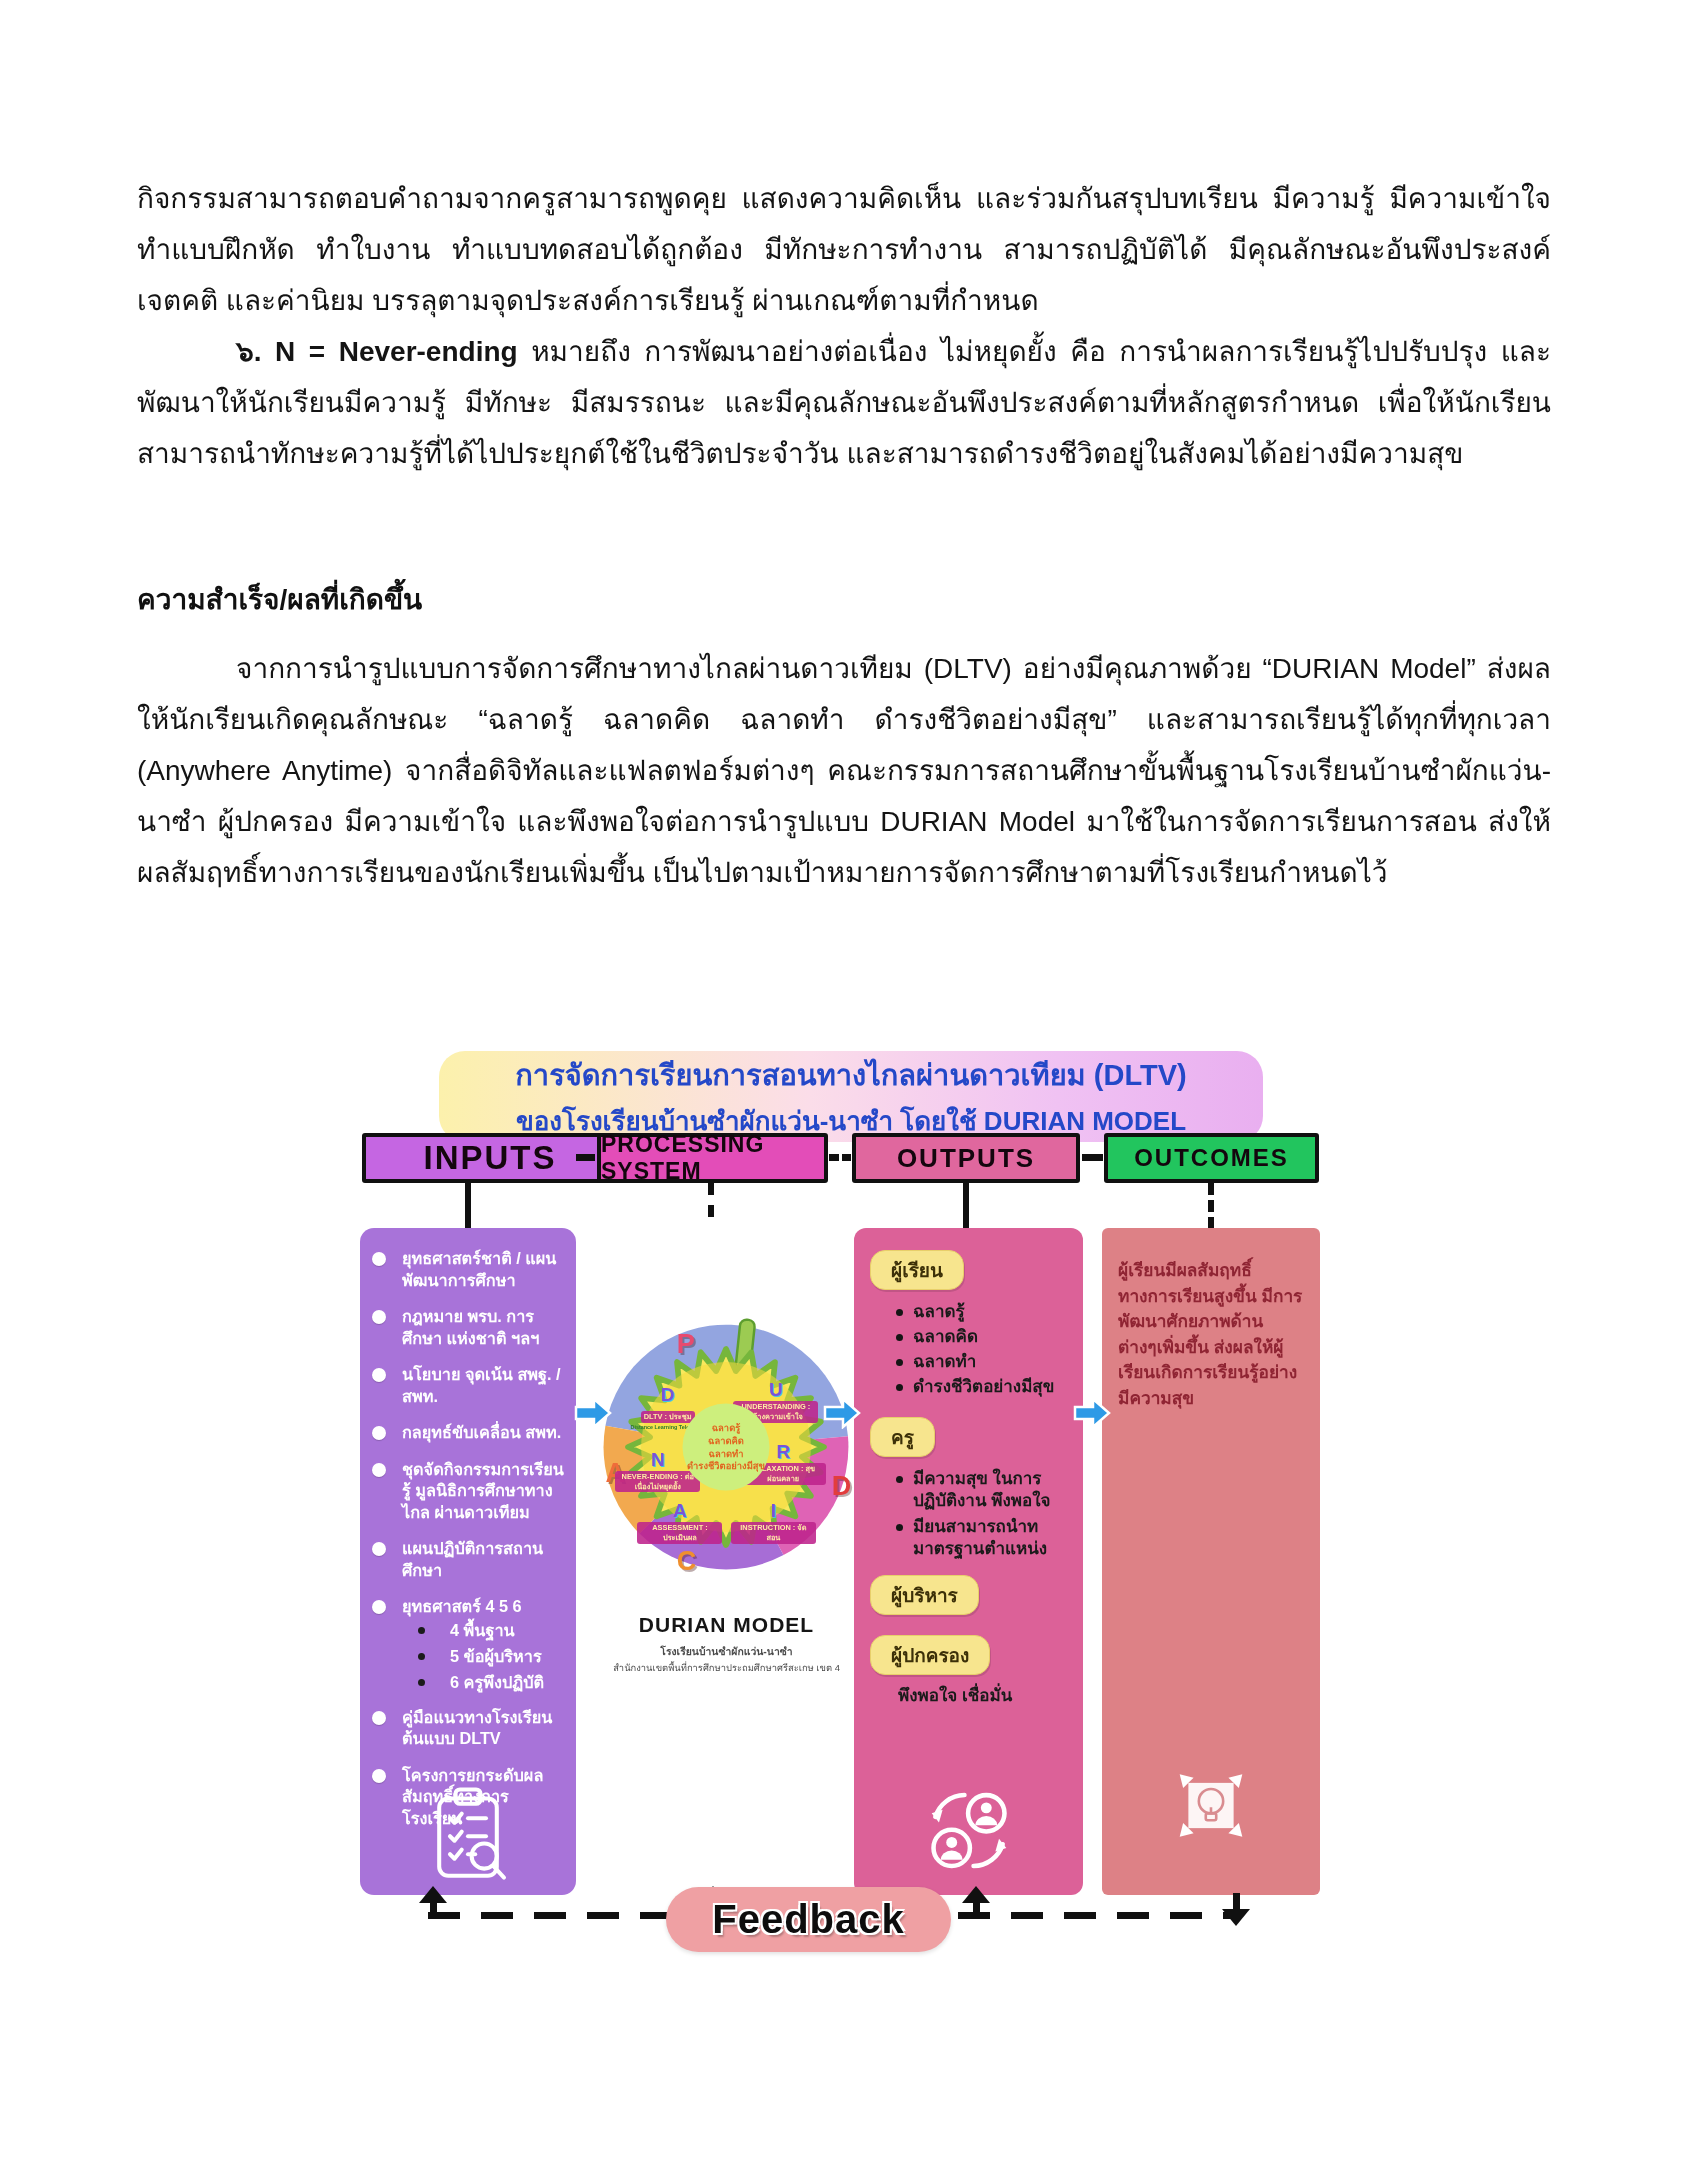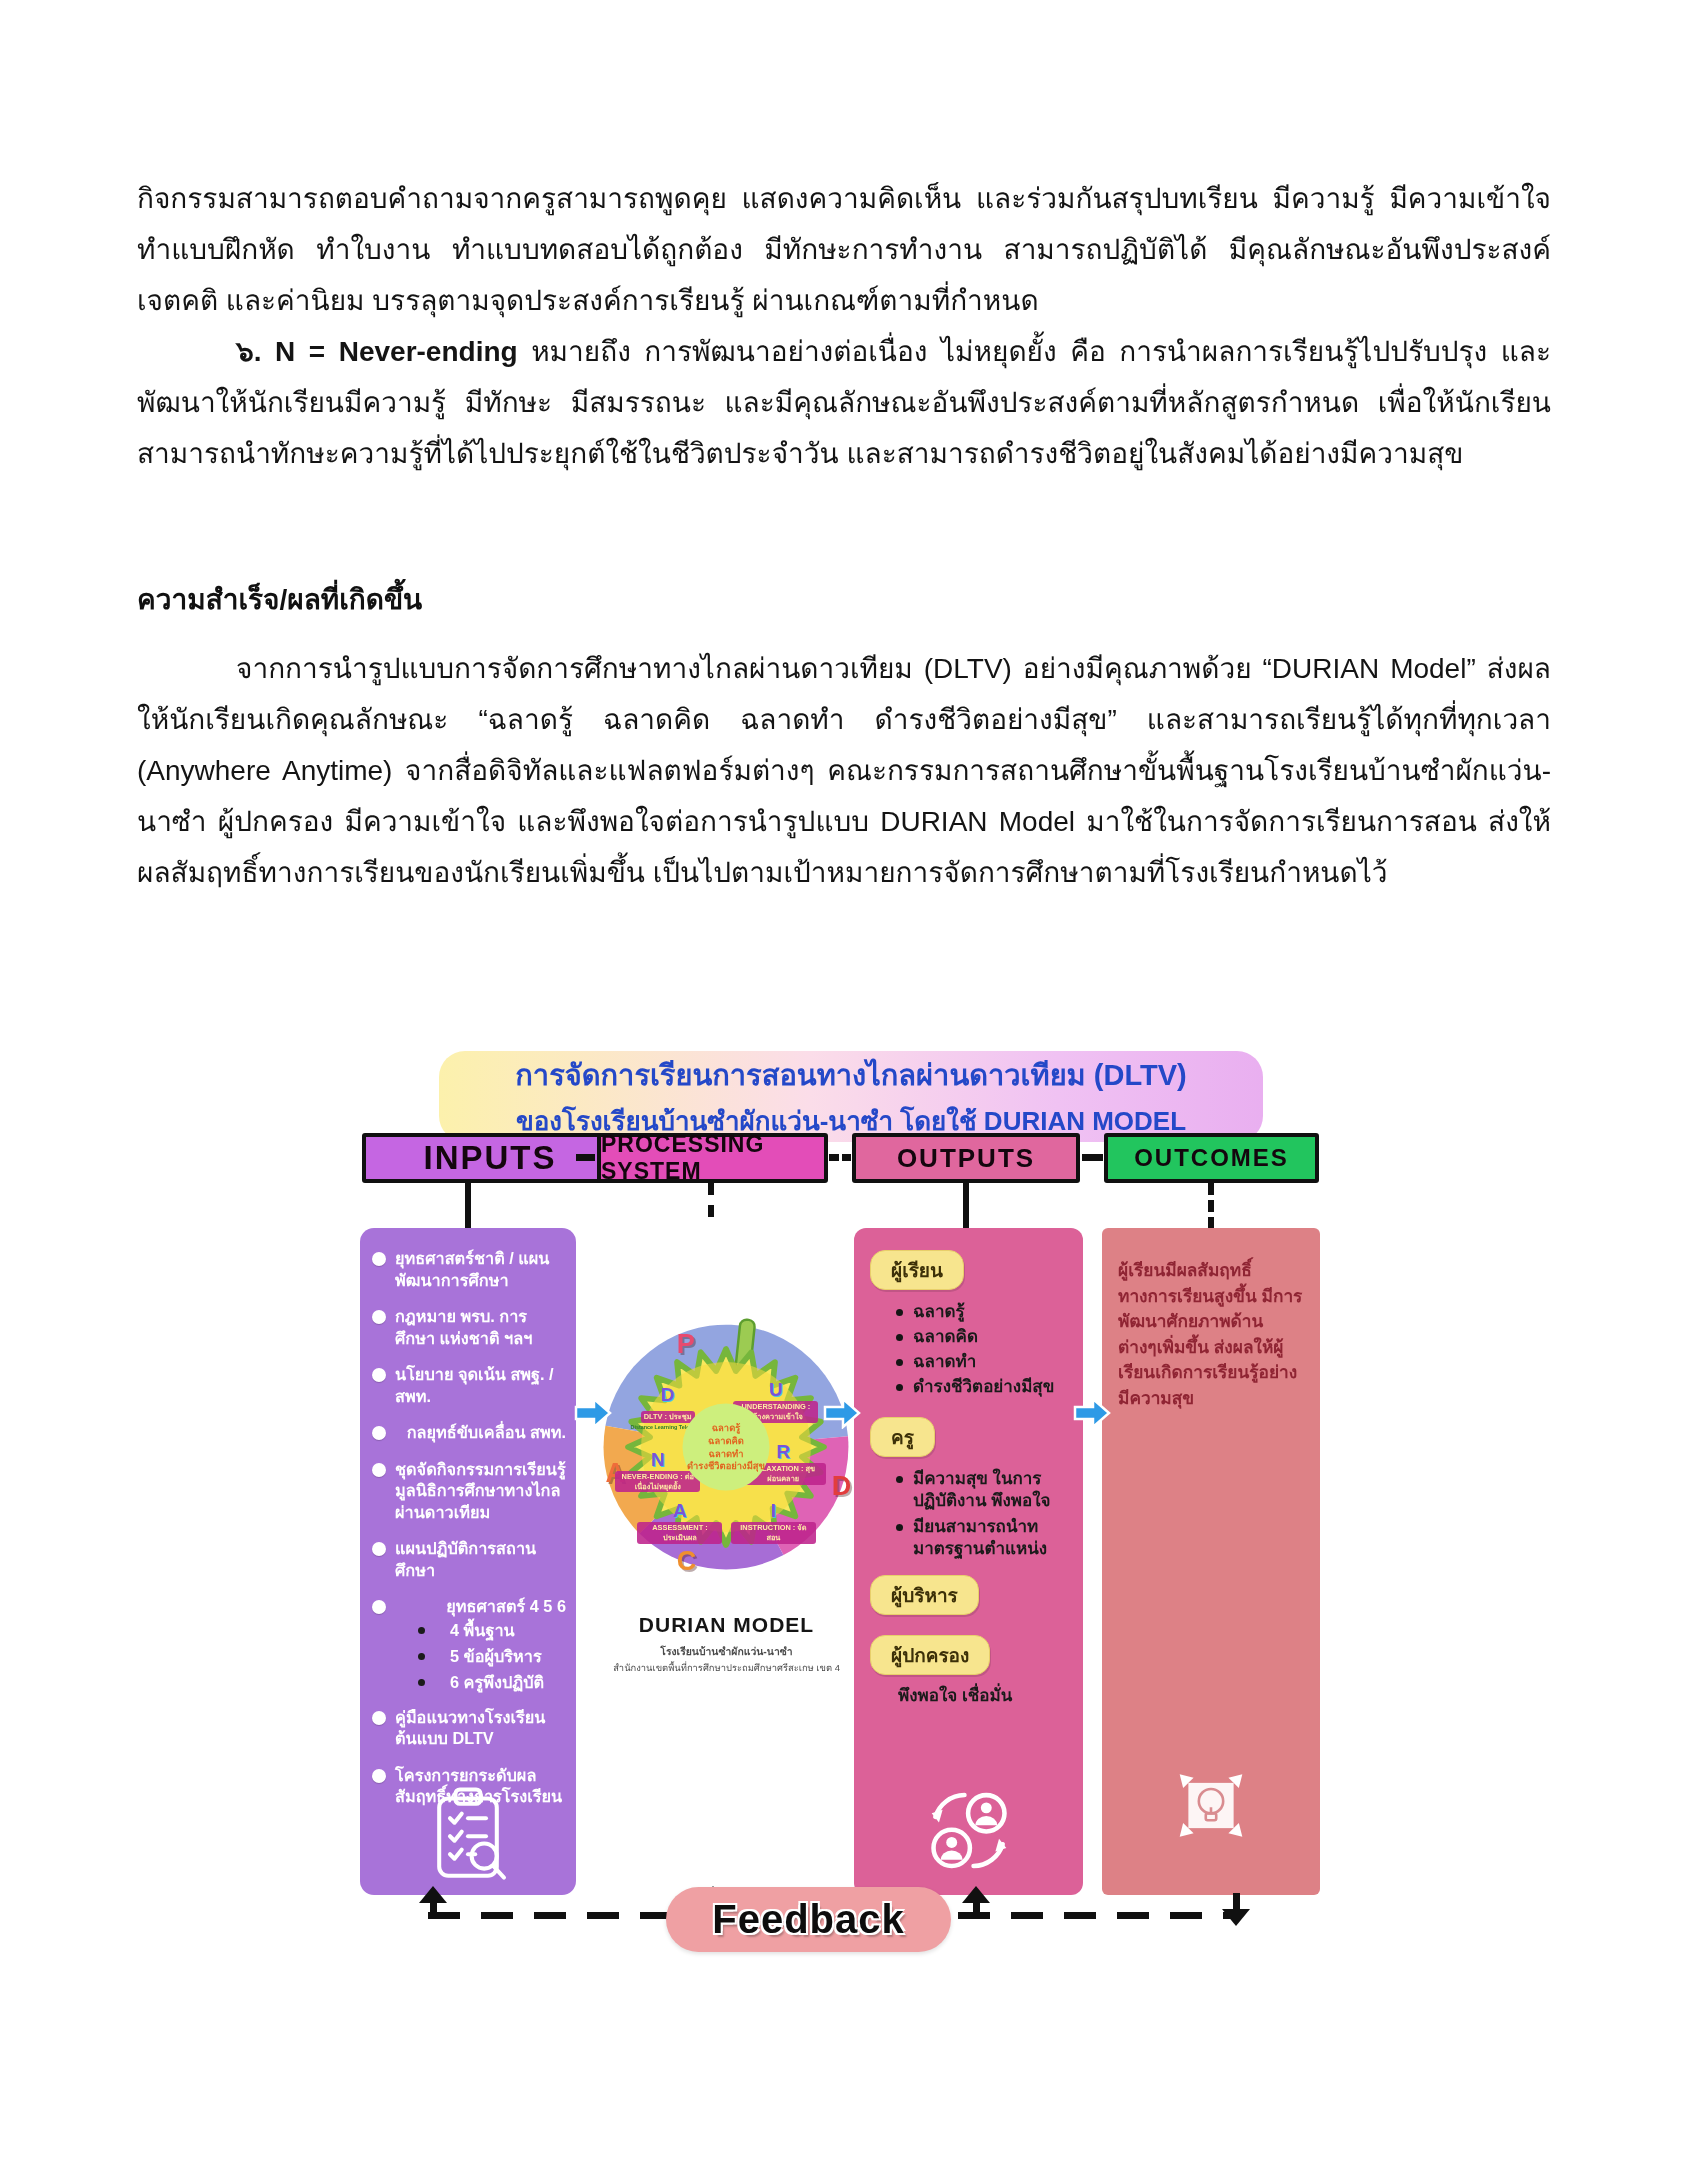--- a/index.html
+++ b/index.html
@@ -33,21 +33,21 @@
   .stem{position:absolute;width:0;height:46px;top:134px;}
   .stem.solid{border-left:6px solid #101010;}
   .stem.dash{border-left:6px dashed #101010;}
 
   .col{position:absolute;top:179px;height:667px;box-sizing:border-box;}
   .col-inputs{left:6px;width:216px;background:#a873d9;border-radius:14px;padding:20px 10px 10px 12px;}
   .col-outputs{left:500px;width:229px;background:#dc6198;border-radius:12px;padding:16px 10px;}
   .col-outcomes{left:748px;width:218px;background:#dd8186;border-radius:6px;padding:30px 16px;}
 
   
-  .in-item{display:flex;gap:9px;margin-bottom:15px;justify-content:space-between;}
+  .in-item{display:flex;gap:16px;margin-bottom:15px;}
   .in-dot{flex:none;width:14px;height:14px;border-radius:50%;background:#ffffff;margin-top:4px;box-shadow:0 1px 1px rgba(0,0,0,.18);}
   .in-txt{font-size:16.3px;line-height:1.32;color:#ffffff;font-weight:600;}
   .sub-list{margin:-6px 0 14px 46px;}
   .sub-li{display:flex;gap:25px;align-items:flex-start;margin-bottom:6px;}
   .sub-dot{flex:none;width:7px;height:7px;border-radius:50%;background:#1b1b1b;margin-top:7px;}
   .sub-txt{font-size:16.3px;color:#ffffff;font-weight:700;line-height:1.25;}
   .col-icon{position:absolute;left:50%;transform:translateX(-50%);bottom:8px;}
 
   
   .wheel{position:absolute;left:249px;top:269px;width:246px;height:258px;}

